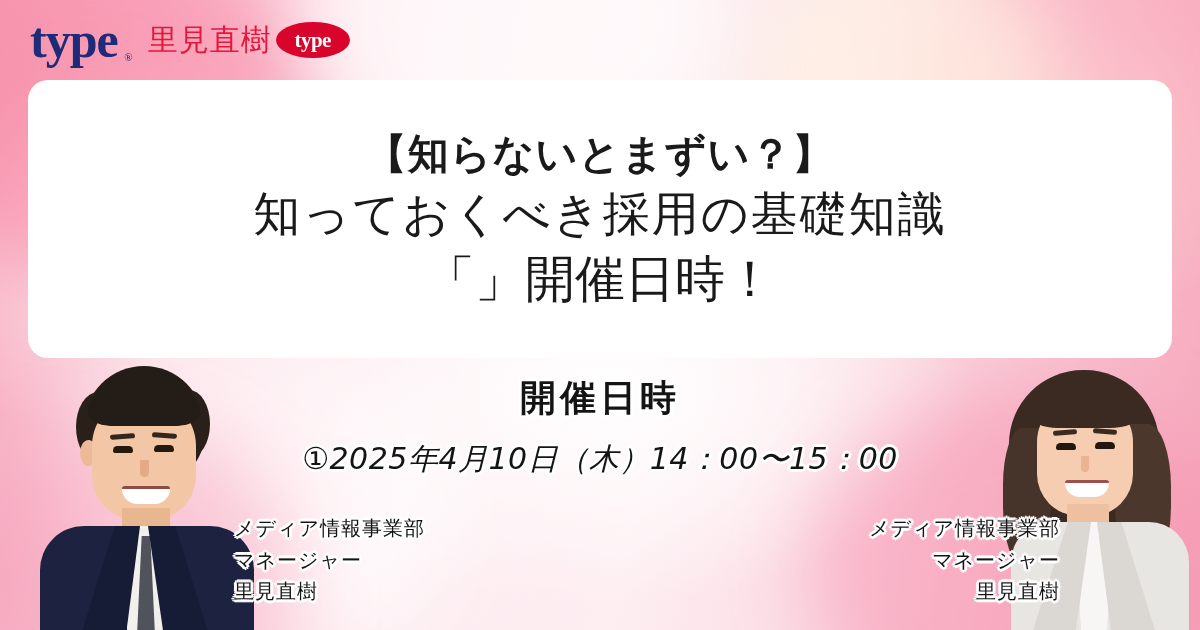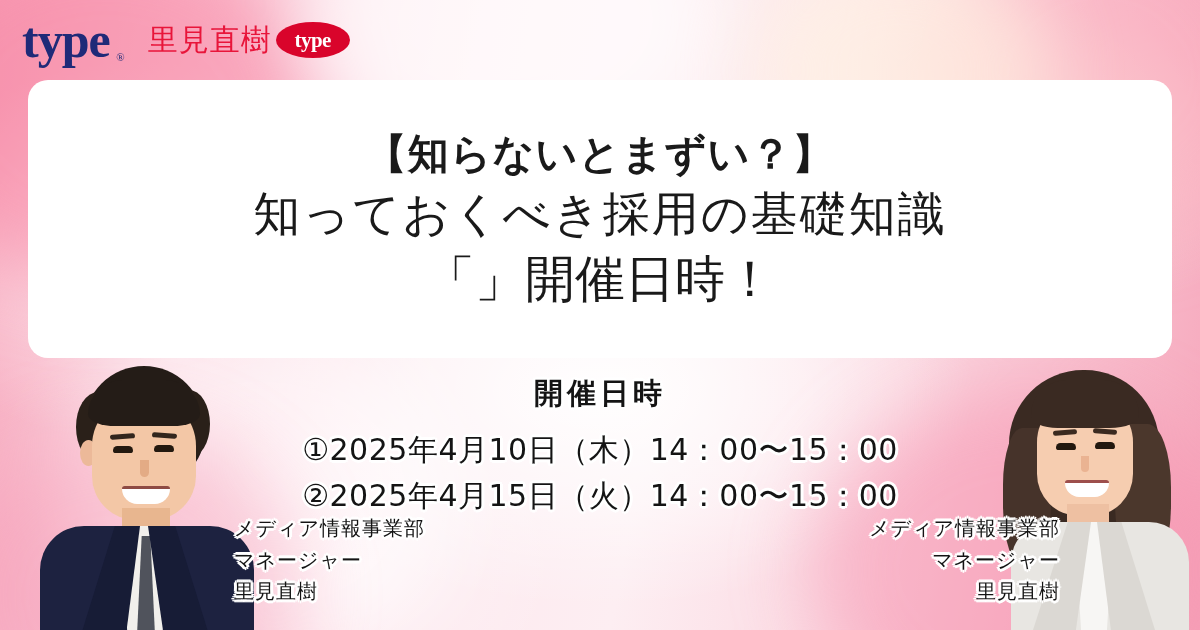--- a/index.html
+++ b/index.html
@@ -41,26 +41,26 @@
   .blob-b { left: 300px;  top: -130px; width: 420px; height: 300px; background: rgba(255,255,255,0.70); }
   .blob-c { right: -80px; top: -90px;  width: 360px; height: 330px; background: rgba(250,165,185,0.45); }
   .blob-d { right: 150px; top: -60px;  width: 300px; height: 260px; background: rgba(255,244,228,0.65); }
   .blob-e { left: 60px;   top: 330px;  width: 400px; height: 330px; background: rgba(255,255,255,0.55); }
   .blob-f { right: -40px; bottom: -120px; width: 430px; height: 360px; background: rgba(246,140,170,0.45); }
   .blob-g { left: -60px;  bottom: -130px; width: 360px; height: 330px; background: rgba(246,150,178,0.42); }
 
   
   .logo-bar {
     position: absolute;
-    left: 22px;
+    left: 30px;
     top: 10px;
     height: 60px;
     display: flex;
     align-items: center;
-    gap: 24px;
+    gap: 16px;
     z-index: 6;
   }
   .logo-type {
     font-family: "Liberation Serif", "DejaVu Serif", serif;
     font-weight: bold;
     font-size: 50px;
     line-height: 1;
     color: #1f2a78;
     letter-spacing: -1px;
     position: relative;
@@ -159,38 +159,39 @@
     position: absolute;
     left: 0;
     right: 0;
     top: 374px;
     z-index: 4;
     text-align: center;
     font-family: "DejaVu Sans", "Liberation Sans", sans-serif;
     color: #141414;
   }
   .schedule-heading {
-    font-size: 29px;
+    font-size: 36px;
     font-weight: 600;
     letter-spacing: 4px;
     margin-bottom: 13px;
     text-shadow:
        2px  0 #fff, -2px  0 #fff, 0  2px #fff, 0 -2px #fff,
        2px  2px #fff, -2px  2px #fff, 2px -2px #fff, -2px -2px #fff,
        3px  0 #fff, -3px  0 #fff, 0  3px #fff, 0 -3px #fff;
   }
   .schedule-row {
     font-size: 30px;
     font-weight: 500;
     letter-spacing: 0.5px;
     line-height: 1.52;
     text-shadow:
        2px  0 #fff, -2px  0 #fff, 0  2px #fff, 0 -2px #fff,
        2px  2px #fff, -2px  2px #fff, 2px -2px #fff, -2px -2px #fff,
        3px  0 #fff, -3px  0 #fff, 0  3px #fff, 0 -3px #fff;
+    font-style: italic;
   }
 
   
   .speaker-photo {
     position: absolute;
     bottom: 0;
     z-index: 3;
     overflow: hidden;
   }
   .photo-left  { left: 18px;  width: 250px; height: 290px; }
@@ -290,21 +291,20 @@
     <div class="title-line title-line-2">知っておくべき採用の基礎知識</div>
     <div class="title-line title-line-3">
       <span>「</span>
         <span>」開催日時！</span>
     </div>
   </div>
 
   <div class="schedule">
     <div class="schedule-heading">開催日時</div>
     <div class="schedule-row">①2025年4月10日（木）14：00〜15：00</div>
-    <div class="schedule-row">②2025年4月15日（火）14：00〜15：00</div>
   </div>
 
   <div class="speaker-photo photo-left">
     <div class="person">
       <div class="p-hair m-hair"></div>
       <div class="p-hair m-hair2"></div>
       <div class="p-hair m-hair3"></div>
       <div class="p-ear m-ear"></div>
       <div class="p-head m-head"></div>
       <div class="p-hairF m-fringe"></div>

